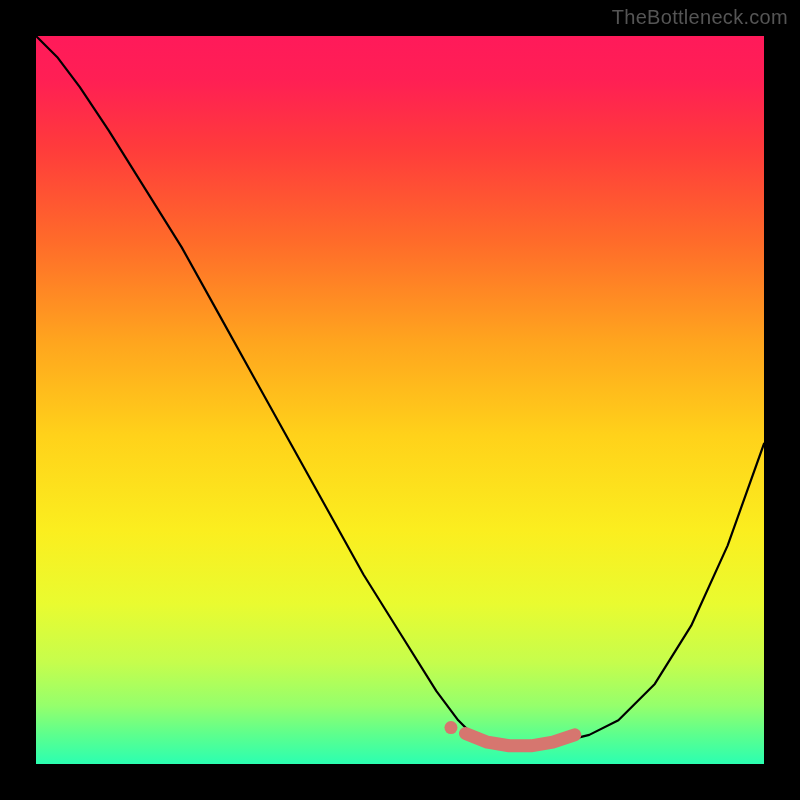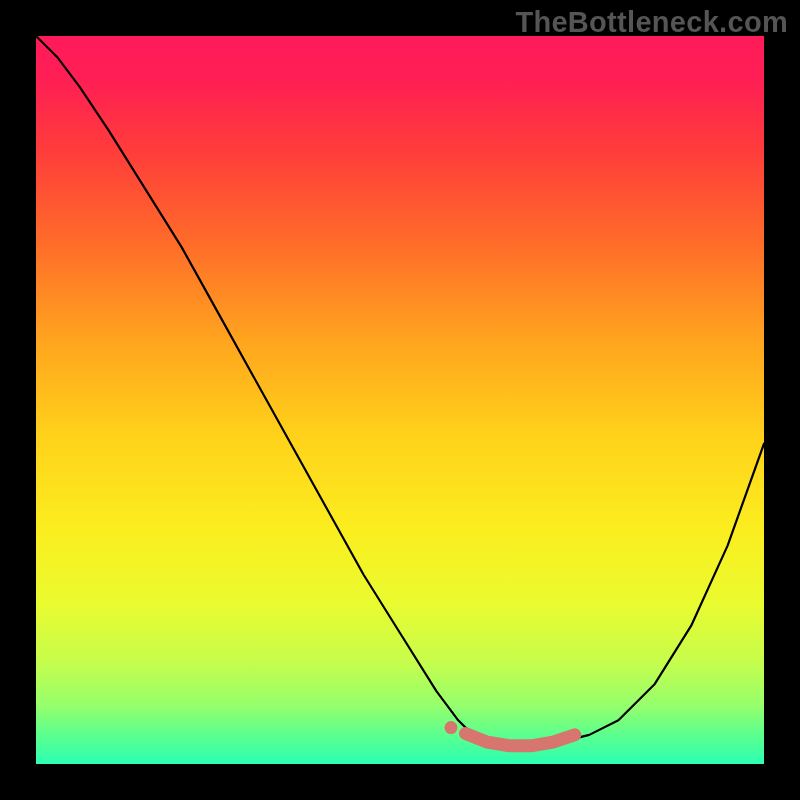--- a/index.html
+++ b/index.html
@@ -28,22 +28,22 @@
       #c6fd4c 86%,
       #95ff6c 92%,
       #5cff8e 96%,
       #2bffb1 100%);
   }
   .watermark {
     position: absolute;
     top: 6px;
     right: 12px;
     font-family: Arial, Helvetica, sans-serif;
-    font-size: 29px;
-    font-weight: 700;
+    font-size: 20px;
+    font-weight: 400;
     color: #555555;
     letter-spacing: 0.3px;
     text-align: center;
   }
   svg.curve {
     position: absolute;
     left: 0; top: 0;
     width: 728px; height: 728px;
   }
 </style>

